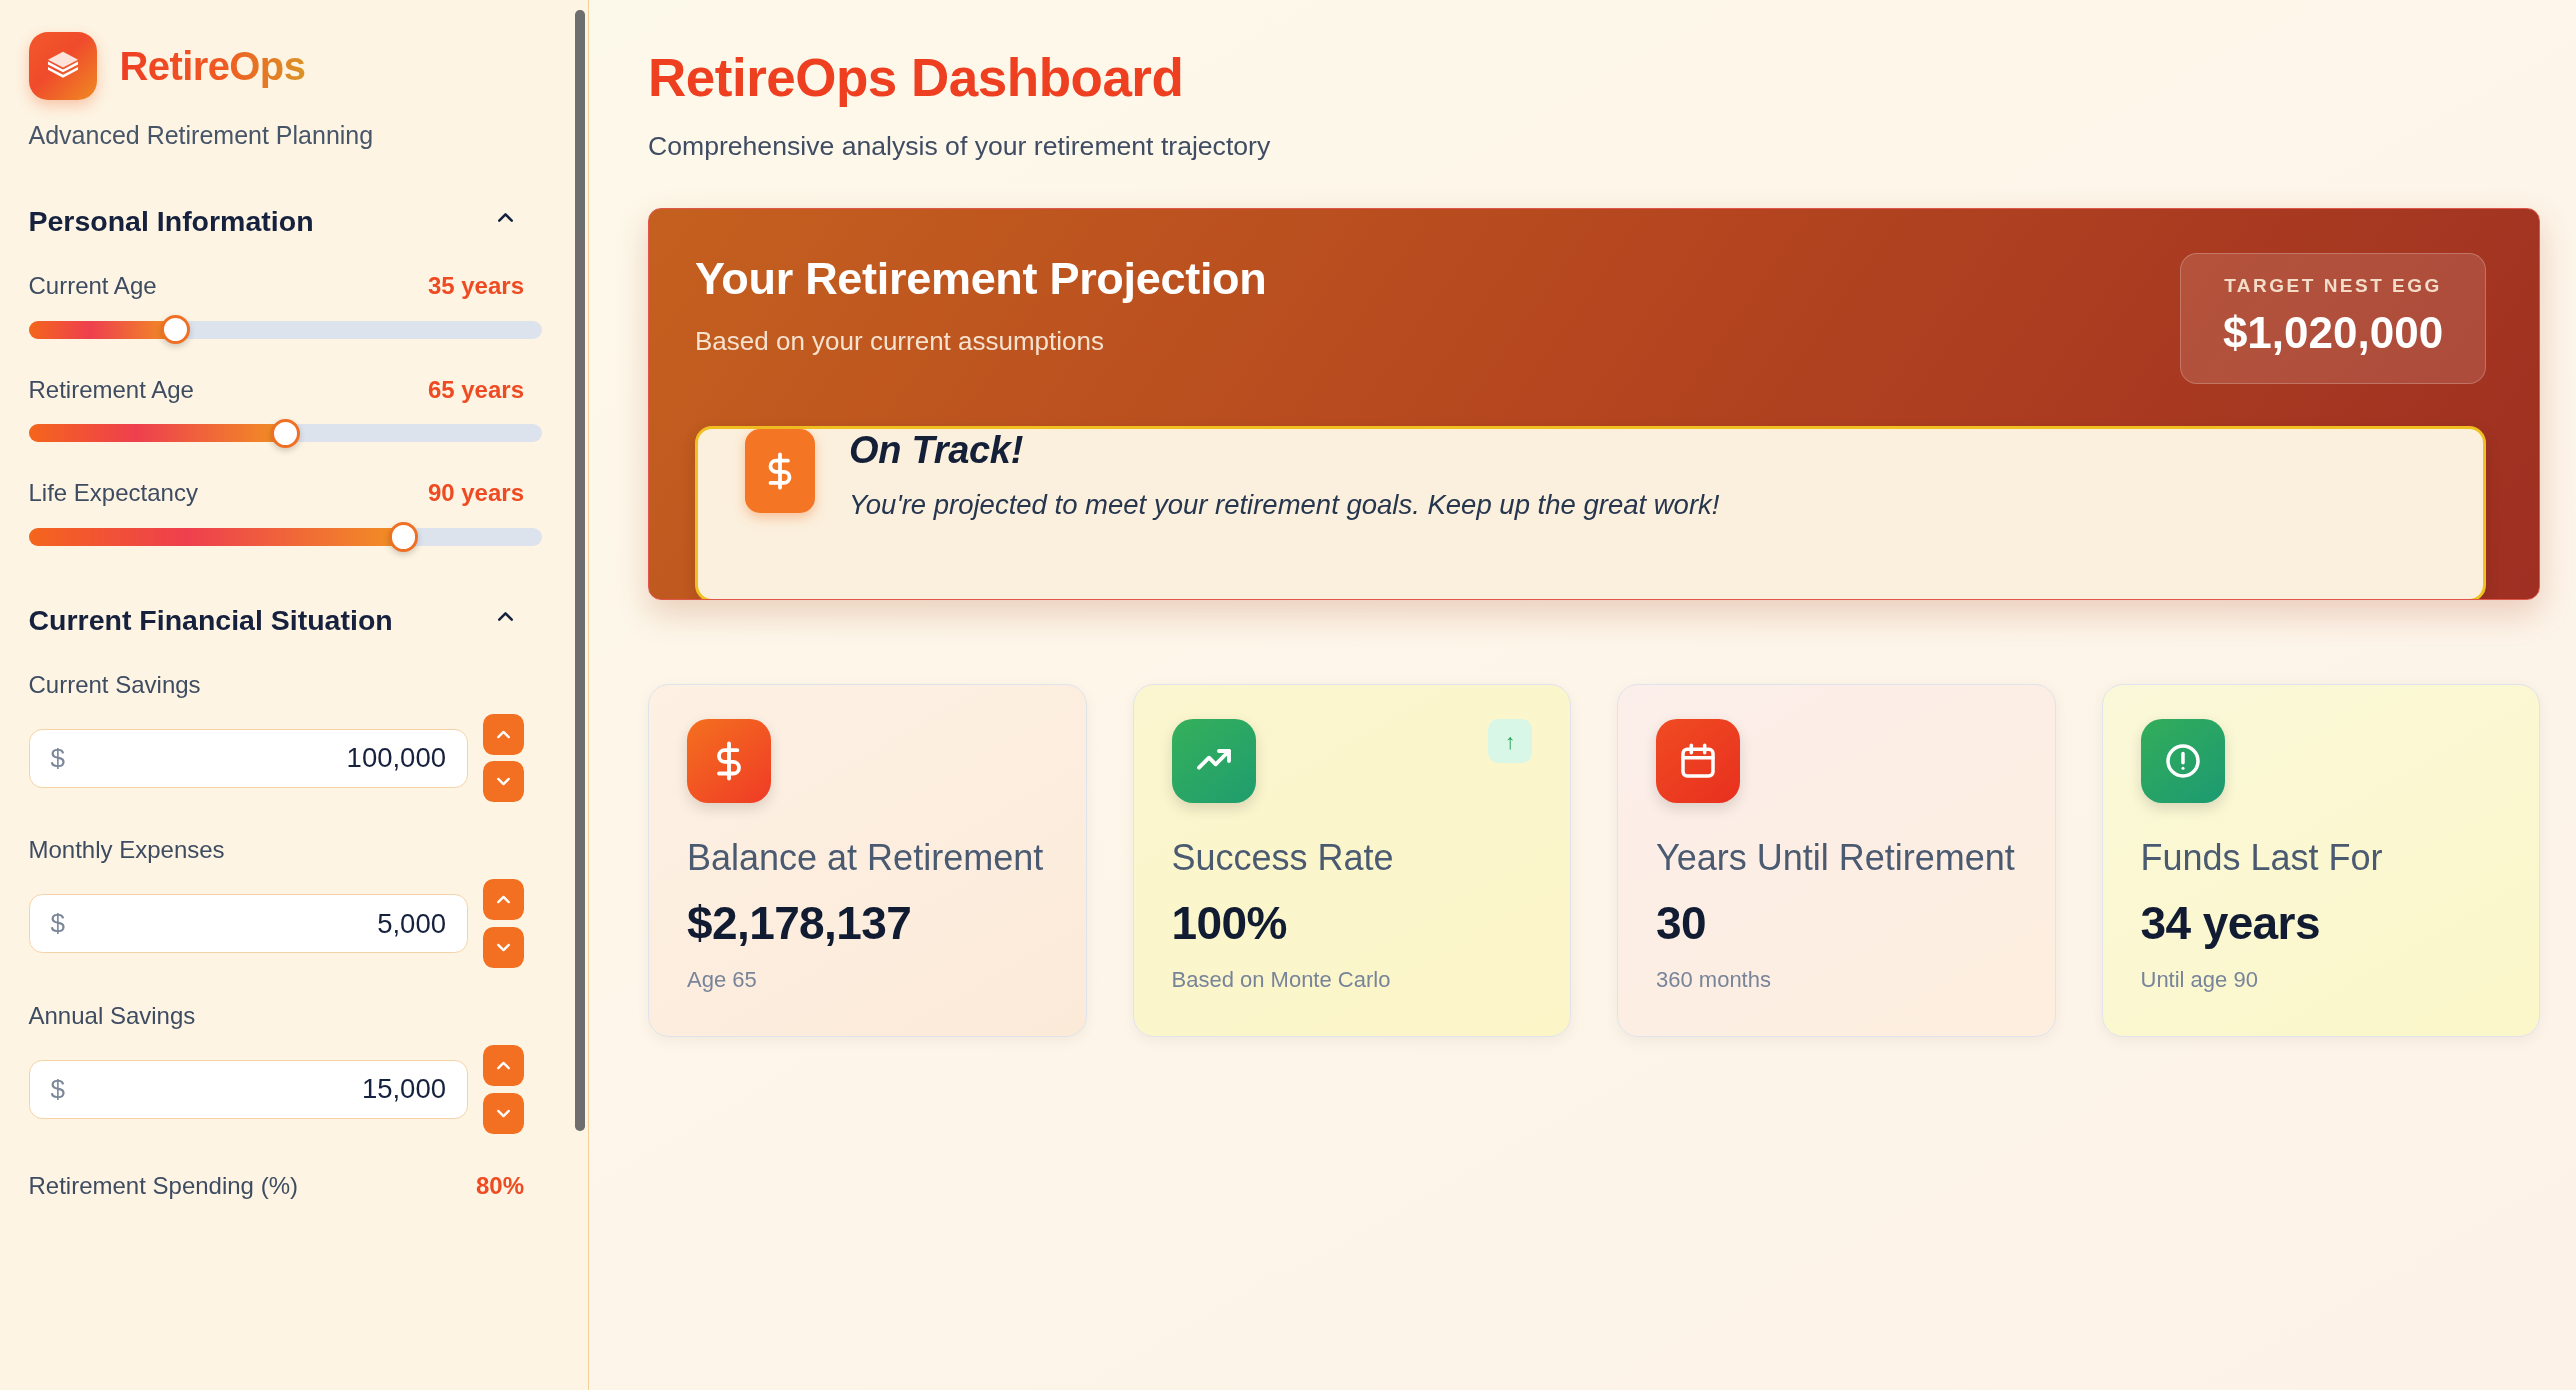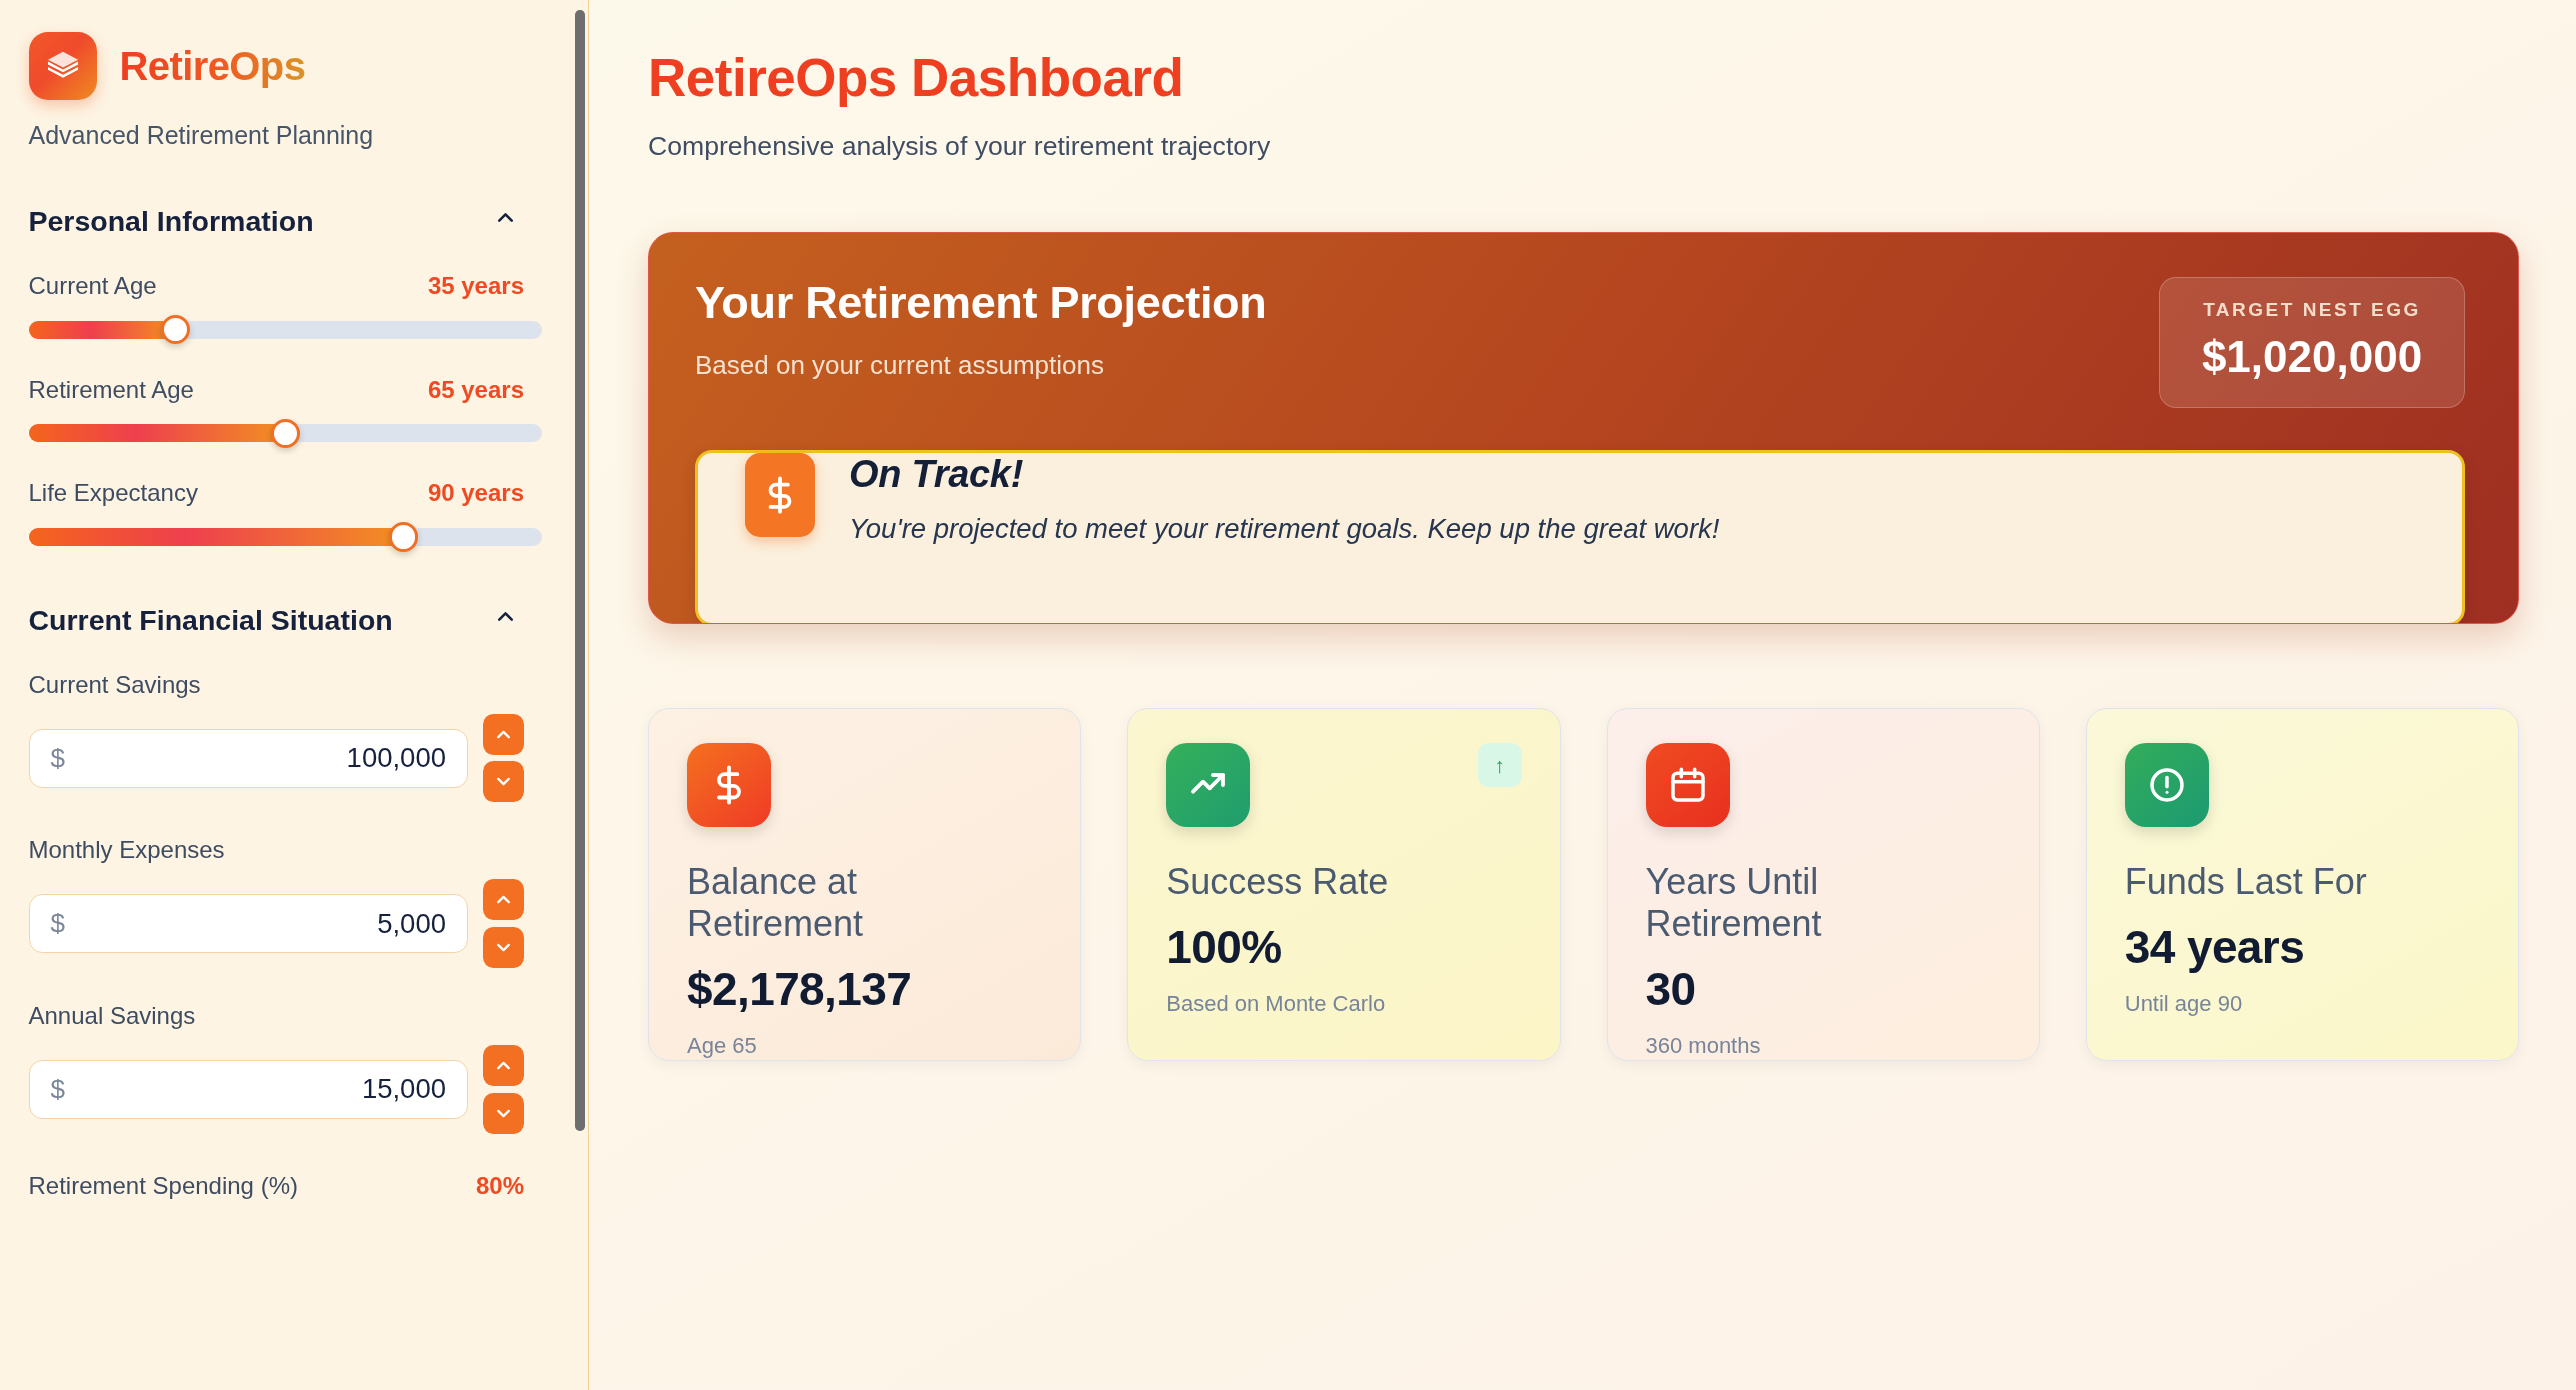--- a/index.html
+++ b/index.html
@@ -169,41 +169,41 @@
     height: 1121px;
     background: #6e6e6e;
     border-radius: 4.7px;
   }
 
   
   #main {
     flex: 1;
     height: 1391px;
     background: linear-gradient(150deg, #fdf9ea 0%, #fdf6e9 38%, #fdf2e8 100%);
-    padding: 47px 57px 0 59px;
+    padding: 47px 36px 0 59px;
     overflow: hidden;
     position: relative;
   }
   .page-title {
     font-size: 53px;
     font-weight: bold;
     color: #ee3f20;
     letter-spacing: -0.5px;
   }
   .page-sub {
     margin-top: 23px;
     font-size: 26.6px;
     color: #3f4c63;
   }
 
   
   .hero {
-    margin-top: 70px;
+    margin-top: 46px;
     height: 392px;
-    border-radius: 25px;
+    border-radius: 13px;
     background: linear-gradient(125deg, #c4601f 0%, #b5461f 48%, #9e2f22 100%);
     border: 1.9px solid #e0564a;
     box-shadow: 0 13.3px 32px rgba(170,70,30,.22);
     padding: 44px 53px 0 46px;
     position: relative;
     overflow: hidden;
   }
   .hero-top { display: flex; justify-content: space-between; align-items: flex-start; }
   .hero-title {
     font-size: 45px;

